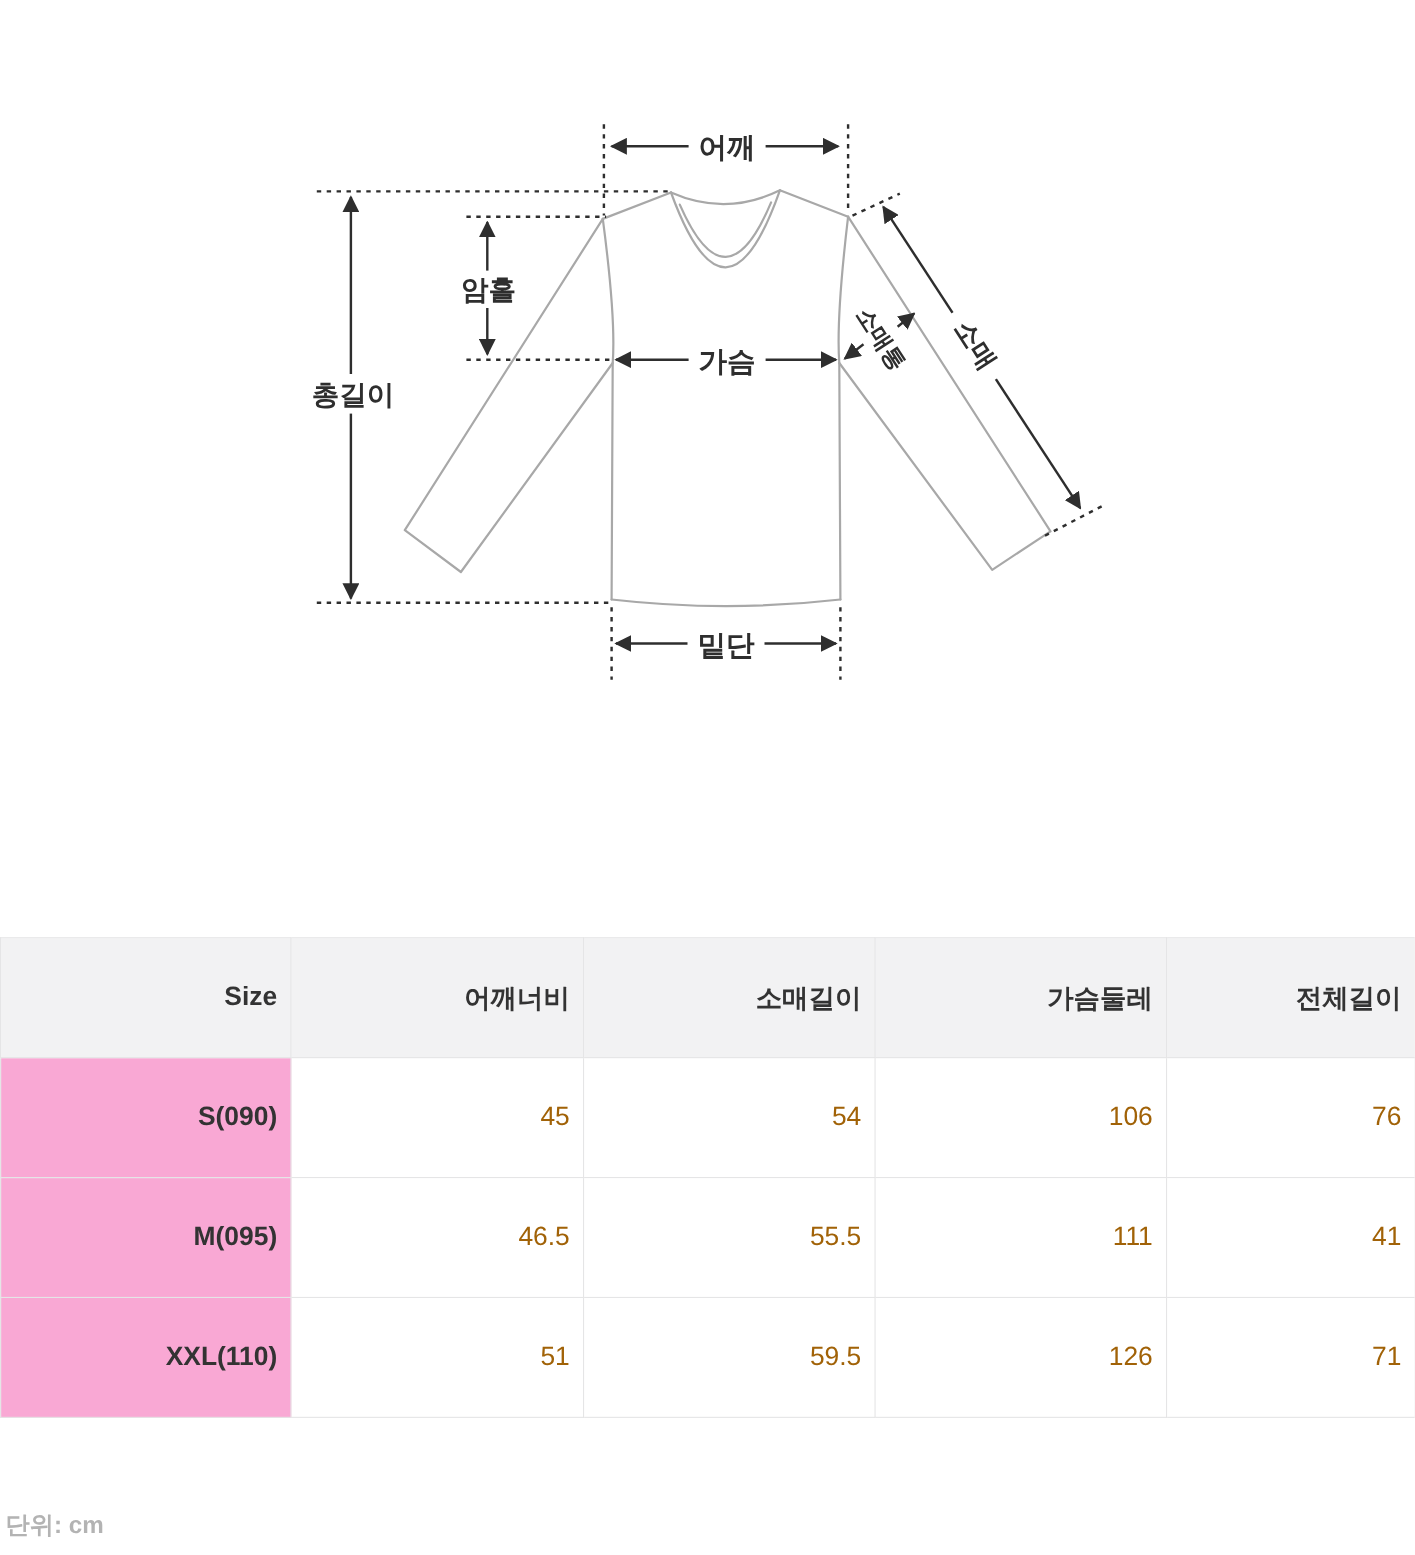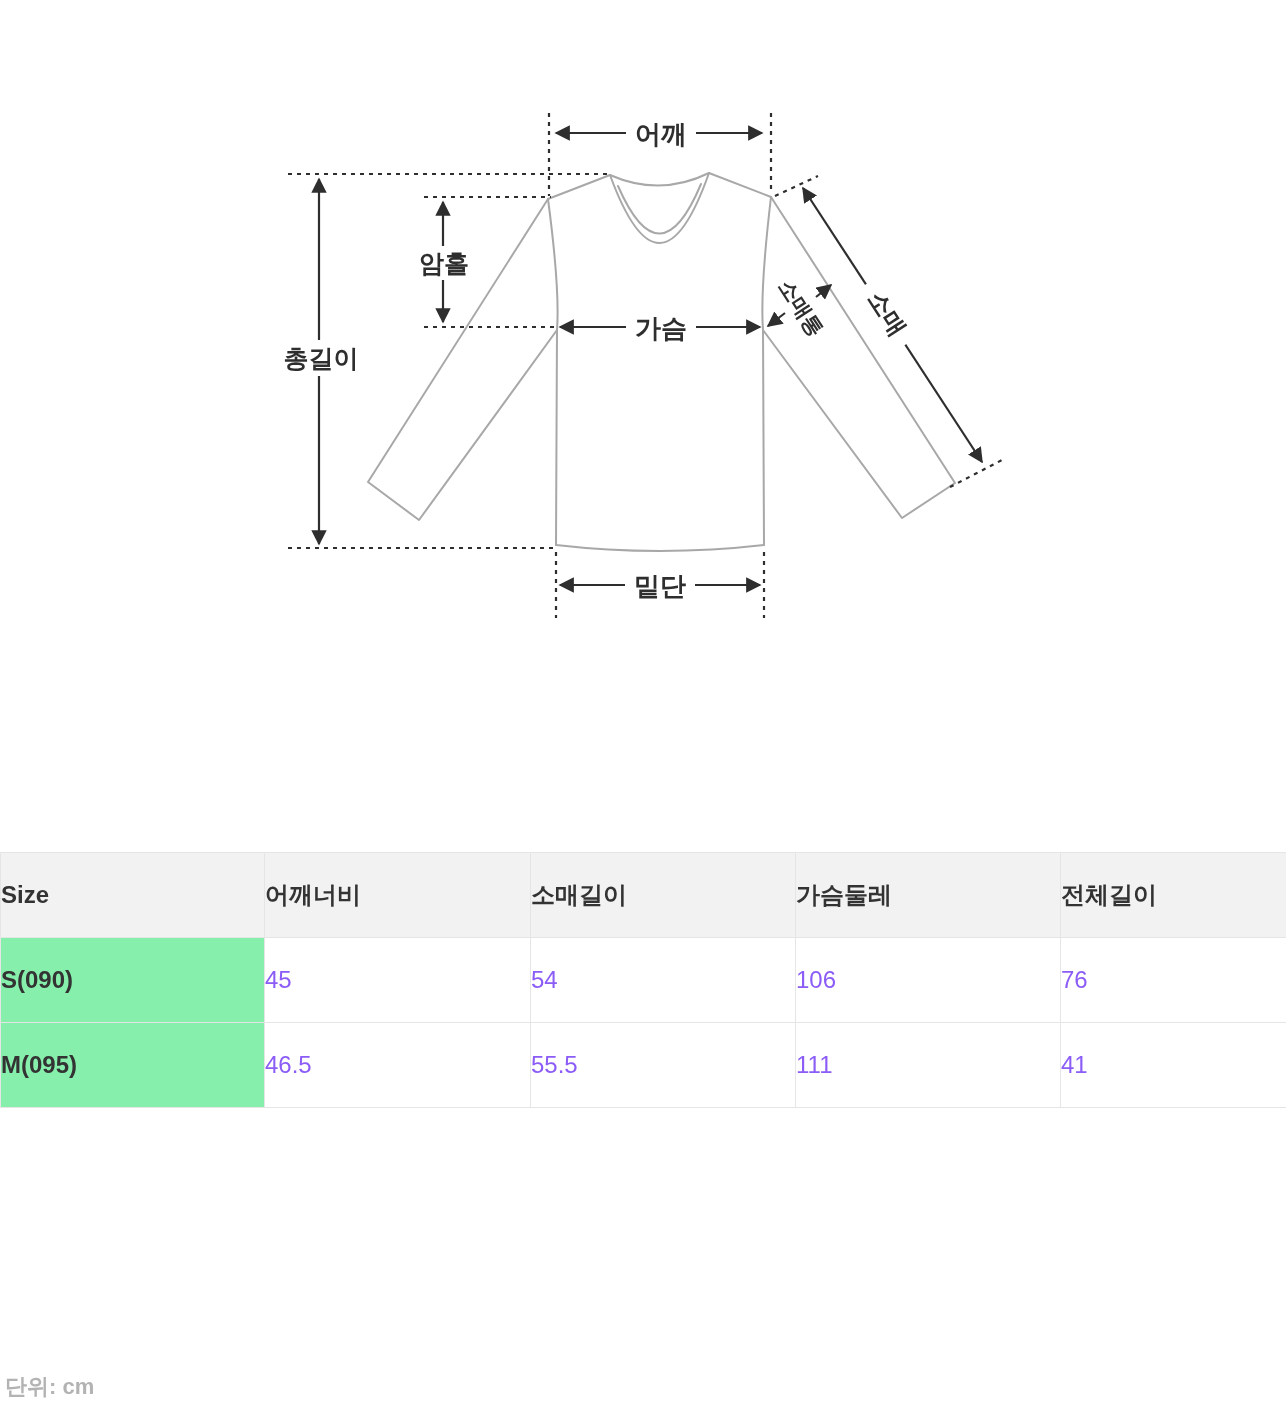--- a/index.html
+++ b/index.html
@@ -11,39 +11,39 @@
   }
   .diagram-wrap{position:absolute;top:0;left:0;width:1236px;height:700px;}
   .table-wrap{position:absolute;top:852px;left:0;width:1286px;}
   table.size-table{
     width:1286px;
     border-collapse:collapse;
     table-layout:fixed;
   }
   table.size-table th, table.size-table td{
     height:84px;
-    text-align:left;
+    text-align:right;
     vertical-align:middle;
     border:1px solid #e5e5e6;
     font-size:24px;
-    padding:0;
+    padding:12px;
   }
   table.size-table thead th{
     background:#f2f2f3;
     color:#333;
     font-weight:700;
   }
   table.size-table td.size-cell{
-    background:#86efac;
+    background:#f9a8d4;
     color:#333;
     font-weight:700;
   }
   table.size-table td.val-cell{
     background:#ffffff;
-    color:#8b5cf6;
+    color:#a16207;
     font-weight:400;
   }
   .unit-note{
     position:absolute;
     left:5px;
     top:1372px;
     font-size:22px;
     color:#b3b3b3;
     font-weight:bold;
   }
@@ -169,17 +169,24 @@
         <td class="val-cell">106</td>
         <td class="val-cell">76</td>
       </tr>
       <tr>
         <td class="size-cell">M(095)</td>
         <td class="val-cell">46.5</td>
         <td class="val-cell">55.5</td>
         <td class="val-cell">111</td>
         <td class="val-cell">41</td>
       </tr>
+      <tr>
+        <td class="size-cell">XXL(110)</td>
+        <td class="val-cell">51</td>
+        <td class="val-cell">59.5</td>
+        <td class="val-cell">126</td>
+        <td class="val-cell">71</td>
+      </tr>
     </tbody>
   </table>
 </div>
 
 <div class="unit-note">단위: cm</div>
 
 </body></html>

